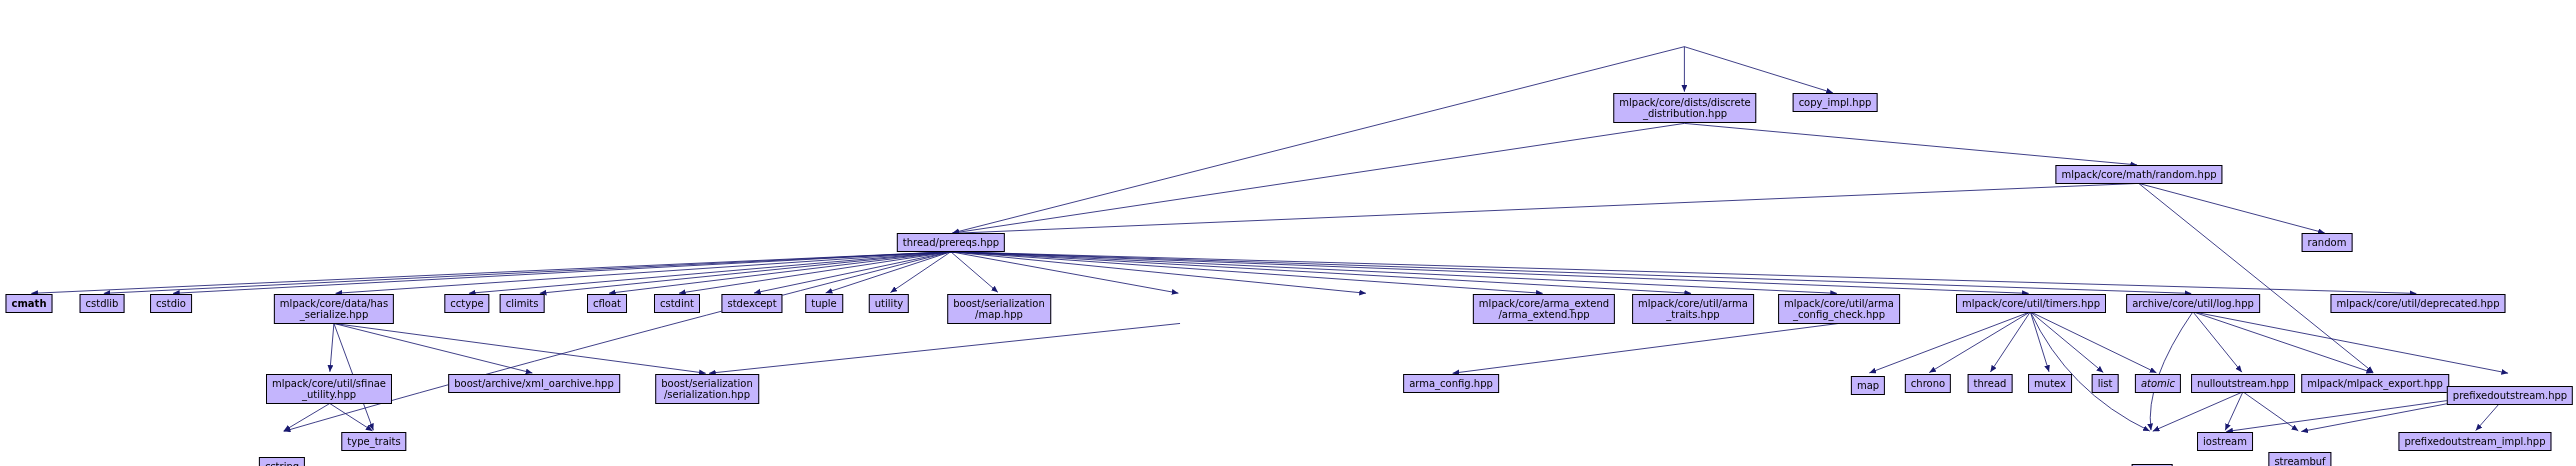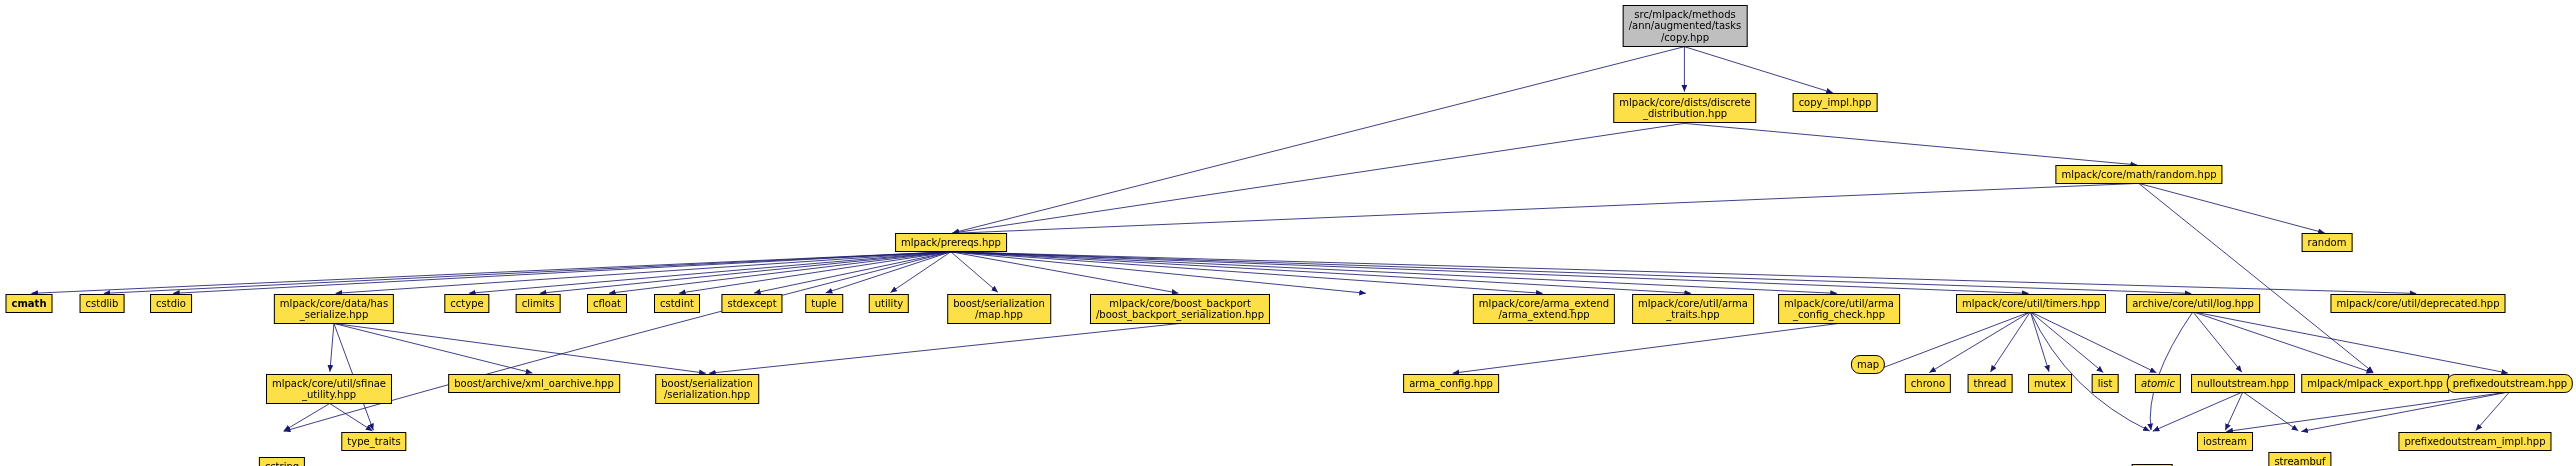--- a/index.html
+++ b/index.html
@@ -16,21 +16,21 @@
     overflow: hidden;
   }
   #edges {
     position: absolute;
     left: 0;
     top: 0;
   }
   .node {
     position: absolute;
     transform: translateX(-50%);
-    background: #fde047;
+    background: #c4b5fd;
     border: 0.8px solid #000000;
     color: #000000;
     font-size: 10px;
     line-height: 11.7px;
     padding: 2.5px 5px;
     text-align: center;
     white-space: pre;
     cursor: pointer;
     box-sizing: border-box;
   }
@@ -96,69 +96,64 @@
       <line x1="2630" y1="374" x2="2688.7403960831575" y2="446.446488502561" stroke="#191970" stroke-width="1" marker-end="url(#arrow)"></line>
       <line x1="2630" y1="374" x2="2846.106137021553" y2="447.35712908071065" stroke="#191970" stroke-width="1" marker-end="url(#arrow)"></line>
       <line x1="2630" y1="374" x2="3008.0368768459207" y2="447.6177075963109" stroke="#191970" stroke-width="1" marker-end="url(#arrow)"></line>
       <line x1="2690" y1="470" x2="2668.8333094209866" y2="516.1818703542115" stroke="#191970" stroke-width="1" marker-end="url(#arrow)"></line>
       <line x1="2690" y1="470" x2="2756.3660642734703" y2="516.8466336048027" stroke="#191970" stroke-width="1" marker-end="url(#arrow)"></line>
       <line x1="2690" y1="470" x2="2581.8330787567393" y2="517.2001110879684" stroke="#191970" stroke-width="1" marker-end="url(#arrow)"></line>
       <line x1="3010" y1="470" x2="2669.9805879543037" y2="517.7220227432556" stroke="#191970" stroke-width="1" marker-end="url(#arrow)"></line>
       <line x1="3010" y1="470" x2="2759.964677132845" y2="517.62577578422" stroke="#191970" stroke-width="1" marker-end="url(#arrow)"></line>
       <line x1="3010" y1="470" x2="2969.317009215737" y2="516.4948466105863" stroke="#191970" stroke-width="1" marker-end="url(#arrow)"></line>
     </svg>
-<div class="node root" style="left: 1685px; top: 5px; background: rgb(191, 191, 191);">src/mlpack/methods
-/ann/augmented/tasks
-/copy.hpp</div>
     <div class="node" style="left: 1685px; top: 93px;">mlpack/core/dists/discrete
 _distribution.hpp</div>
     <div class="node" style="left: 1835px; top: 93px;">copy_impl.hpp</div>
     <div class="node" style="left: 2139px; top: 165px;">mlpack/core/math/random.hpp</div>
-    <div class="node" style="left: 951px; top: 233px;">mlpack/prereqs.hpp</div>
+    <div class="node" style="left: 951px; top: 233px;">thread/prereqs.hpp</div>
     <div class="node" style="left: 2327px; top: 233px;">random</div>
     <div class="node" style="left: 29px; top: 294px; font-weight: bold;">cmath</div>
     <div class="node" style="left: 102px; top: 294px;">cstdlib</div>
     <div class="node" style="left: 171px; top: 294px;">cstdio</div>
     <div class="node" style="left: 334px; top: 294px;">mlpack/core/data/has
 _serialize.hpp</div>
     <div class="node" style="left: 467px; top: 294px;">cctype</div>
-    <div class="node" style="left: 538px; top: 294px;">climits</div>
+    <div class="node" style="left: 522px; top: 294px;">climits</div>
     <div class="node" style="left: 607px; top: 294px;">cfloat</div>
     <div class="node" style="left: 677px; top: 294px;">cstdint</div>
     <div class="node" style="left: 752px; top: 294px;">stdexcept</div>
     <div class="node" style="left: 824px; top: 294px;">tuple</div>
     <div class="node" style="left: 889px; top: 294px;">utility</div>
     <div class="node" style="left: 999px; top: 294px;">boost/serialization
 /map.hpp</div>
-    <div class="node" style="left: 1180px; top: 294px;">mlpack/core/boost_backport
-/boost_backport_serialization.hpp</div>
     <div class="node" style="left: 1544px; top: 294px;">mlpack/core/arma_extend
 /arma_extend.hpp</div>
     <div class="node" style="left: 1693px; top: 294px;">mlpack/core/util/arma
 _traits.hpp</div>
     <div class="node" style="left: 1839px; top: 294px;">mlpack/core/util/arma
 _config_check.hpp</div>
     <div class="node" style="left: 2031px; top: 294px;">mlpack/core/util/timers.hpp</div>
     <div class="node" style="left: 2193px; top: 294px;">archive/core/util/log.hpp</div>
     <div class="node" style="left: 2418px; top: 294px;">mlpack/core/util/deprecated.hpp</div>
     <div class="node" style="left: 329px; top: 374px;">mlpack/core/util/sfinae
 _utility.hpp</div>
     <div class="node" style="left: 534px; top: 374px;">boost/archive/xml_oarchive.hpp</div>
     <div class="node" style="left: 707px; top: 374px;">boost/serialization
 /serialization.hpp</div>
     <div class="node" style="left: 1451px; top: 374px;">arma_config.hpp</div>
-    <div class="node" style="left: 1868px; top: 355px; border-radius: 9px;">map</div>
+    <div class="node" style="left: 1868px; top: 376px;">map</div>
     <div class="node" style="left: 1928px; top: 374px;">chrono</div>
     <div class="node" style="left: 1990px; top: 374px;">thread</div>
     <div class="node" style="left: 2050px; top: 374px;">mutex</div>
     <div class="node" style="left: 2105px; top: 374px;">list</div>
     <div class="node" style="left: 2158px; top: 374px; font-style: italic;">atomic</div>
     <div class="node" style="left: 2243px; top: 374px;">nulloutstream.hpp</div>
     <div class="node" style="left: 2375px; top: 374px;">mlpack/mlpack_export.hpp</div>
-    <div class="node" style="left: 2510px; top: 374px; border-radius: 8px;">prefixedoutstream.hpp</div>
+    <div class="node" style="left: 2510px; top: 386px;">prefixedoutstream.hpp</div>
     <div class="node" style="left: 282px; top: 457px;">cstring</div>
     <div class="node" style="left: 374px; top: 432px;">type_traits</div>
     <div class="node" style="left: 2152px; top: 432px; margin-top: 32px;">string</div>
     <div class="node" style="left: 2225px; top: 432px;">iostream</div>
     <div class="node" style="left: 2300px; top: 432px; margin-top: 20px;">streambuf</div>
     <div class="node" style="left: 2475px; top: 432px;">prefixedoutstream_impl.hpp</div>
   </div>
 
 
 </body></html>

